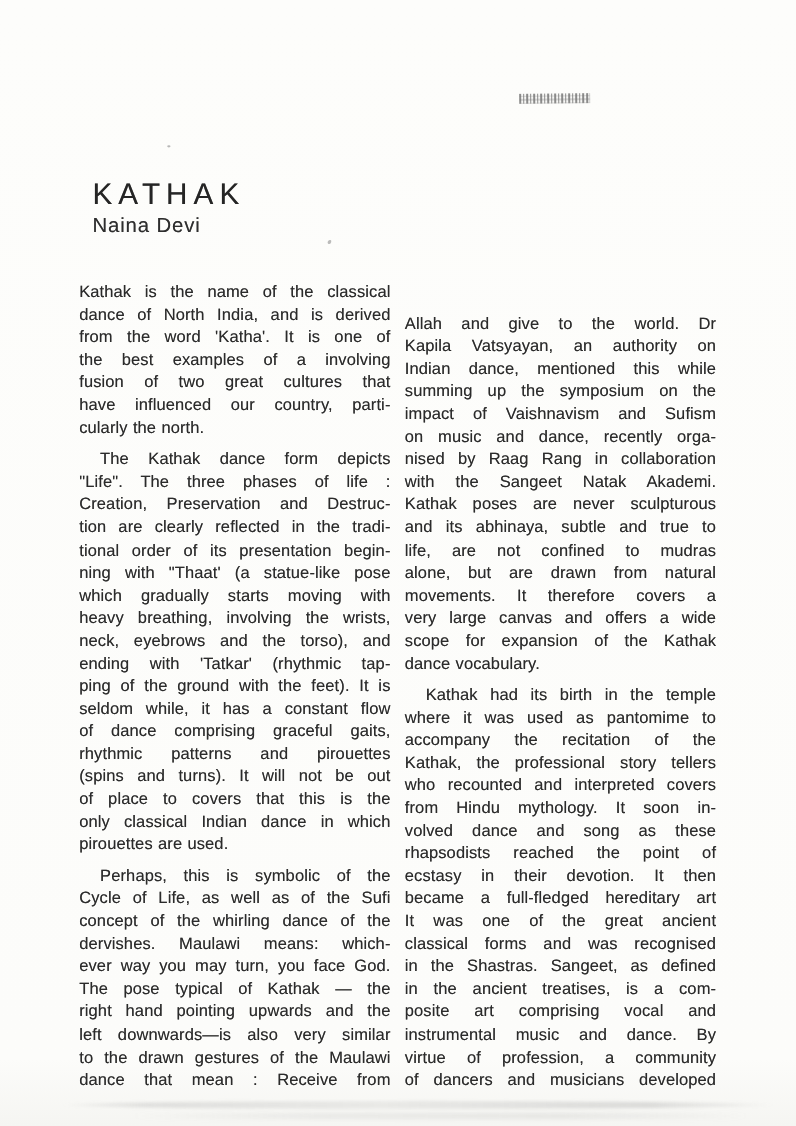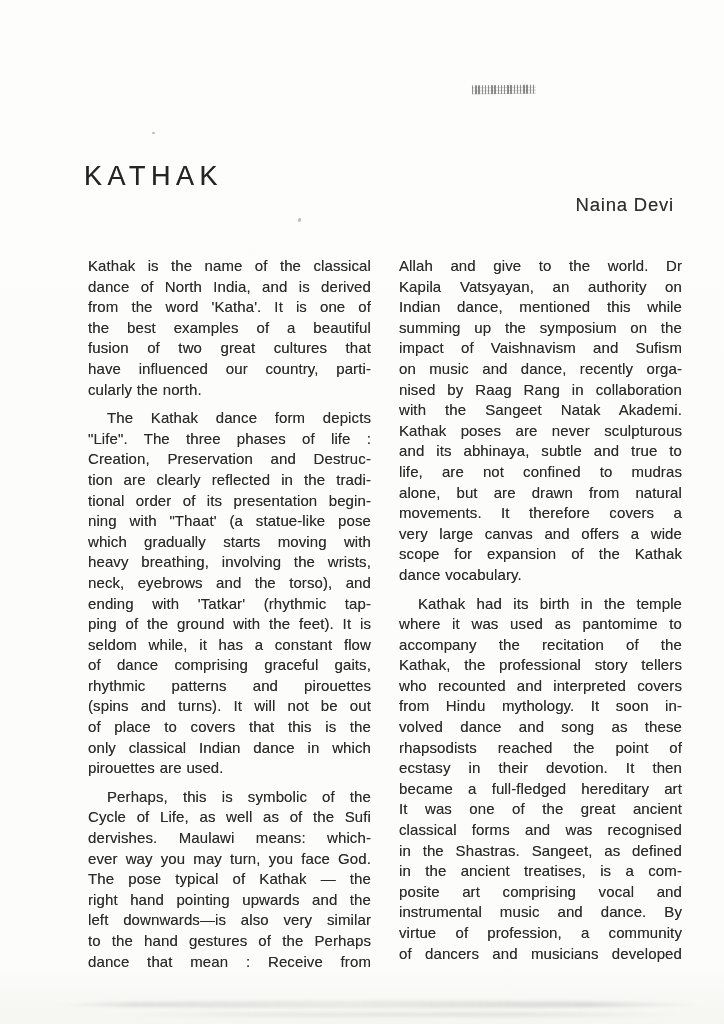--- a/index.html
+++ b/index.html
@@ -66,37 +66,38 @@
     font-weight: 400;
     letter-spacing: 5.5px;
     color: #252525;
     text-shadow: 0 0 0.6px rgba(30,30,30,0.55);
   }
   .author {
     position: absolute;
     top: 194px;
     left: 84px;
     width: 590px;
-    text-align: right;
+    text-align: left;
     font-size: 18.5px;
     line-height: 21px;
     font-weight: 400;
     letter-spacing: 0.8px;
     color: #2e2e2e;
     text-shadow: 0 0 0.5px rgba(40,40,40,0.5);
   }
 
   
   .cols {
     position: absolute;
     top: 256px;
-    left: 88px;
+    left: 72px;
     width: 590px;
     display: flex;
-    gap: 28px;
+    gap: 13px;
+    align-items: flex-end;
   }
   .col {
     width: 283px;
     flex: 0 0 283px;
   }
   .para {
     margin: 0 0 8px 0;
   }
   .para:last-child { margin-bottom: 12px; }
   .line {
@@ -124,21 +125,21 @@
 
   <h1 class="title">KATHAK</h1>
   <div class="author">Naina Devi</div>
 
   <div class="cols">
     <div class="col">
         <div class="para">
           <div class="line">Kathak is the name of the classical</div>
           <div class="line">dance of North India, and is derived</div>
           <div class="line">from the word 'Katha'. It is one of</div>
-          <div class="line">the best examples of a beautiful</div>
+          <div class="line">the best examples of a involving</div>
           <div class="line">fusion of two great cultures that</div>
           <div class="line">have influenced our country, parti-</div>
           <div class="line end">cularly the north.</div>
         </div>
         <div class="para indent">
           <div class="line">The Kathak dance form depicts</div>
           <div class="line">"Life". The three phases of life :</div>
           <div class="line">Creation, Preservation and Destruc-</div>
           <div class="line">tion are clearly reflected in the tradi-</div>
           <div class="line">tional order of its presentation begin-</div>
@@ -152,26 +153,27 @@
           <div class="line">of dance comprising graceful gaits,</div>
           <div class="line">rhythmic patterns and pirouettes</div>
           <div class="line">(spins and turns). It will not be out</div>
           <div class="line">of place to covers that this is the</div>
           <div class="line">only classical Indian dance in which</div>
           <div class="line end">pirouettes are used.</div>
         </div>
         <div class="para indent">
           <div class="line">Perhaps, this is symbolic of the</div>
           <div class="line">Cycle of Life, as well as of the Sufi</div>
+          <div class="line">concept of the whirling dance of the</div>
           <div class="line">dervishes. Maulawi means: which-</div>
           <div class="line">ever way you may turn, you face God.</div>
           <div class="line">The pose typical of Kathak — the</div>
           <div class="line">right hand pointing upwards and the</div>
           <div class="line">left downwards—is also very similar</div>
-          <div class="line">to the hand gestures of the Perhaps</div>
+          <div class="line">to the drawn gestures of the Maulawi</div>
           <div class="line">dance that mean : Receive from</div>
         </div>
       </div>
     <div class="col">
         <div class="para">
           <div class="line">Allah and give to the world. Dr</div>
           <div class="line">Kapila Vatsyayan, an authority on</div>
           <div class="line">Indian dance, mentioned this while</div>
           <div class="line">summing up the symposium on the</div>
           <div class="line">impact of Vaishnavism and Sufism</div>

